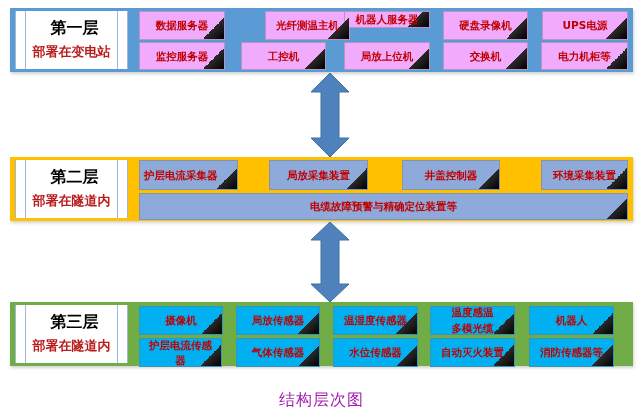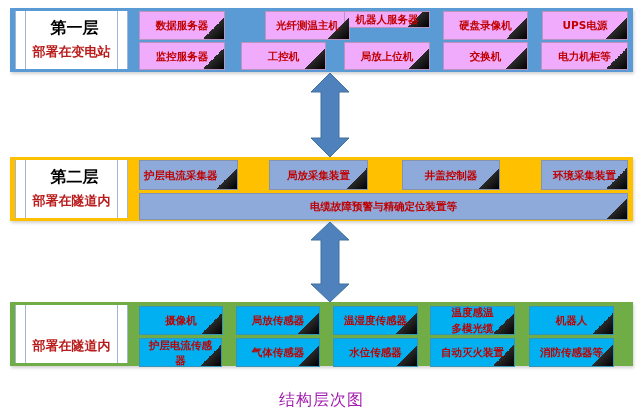--- a/index.html
+++ b/index.html
@@ -116,20 +116,21 @@
       <span class="corner"></span>
     </div>
 </div>
 
 <svg class="arrow" style="top:221px;height:82px;" viewBox="0 0 56 82">
   <polygon points="28,1 47,19 37,19 37,63 47,63 28,81 9,63 19,63 19,19 9,19" fill="#4f81bd" stroke="#41719c" stroke-width="1"></polygon>
 </svg>
 
 <div class="layer layer3">
   <div class="label-box">
+    <div class="label-title">第三层</div>
     <div class="label-sub">部署在隧道内</div>
   </div>
   <div class="cell c3" style="left:129px;top:4px;width:84px;height:29px;">
       <span class="txt">摄像机</span>
       <span class="corner"></span>
     </div>
   <div class="cell c3" style="left:226px;top:4px;width:84px;height:29px;">
       <span class="txt">局放传感器</span>
       <span class="corner"></span>
     </div>

